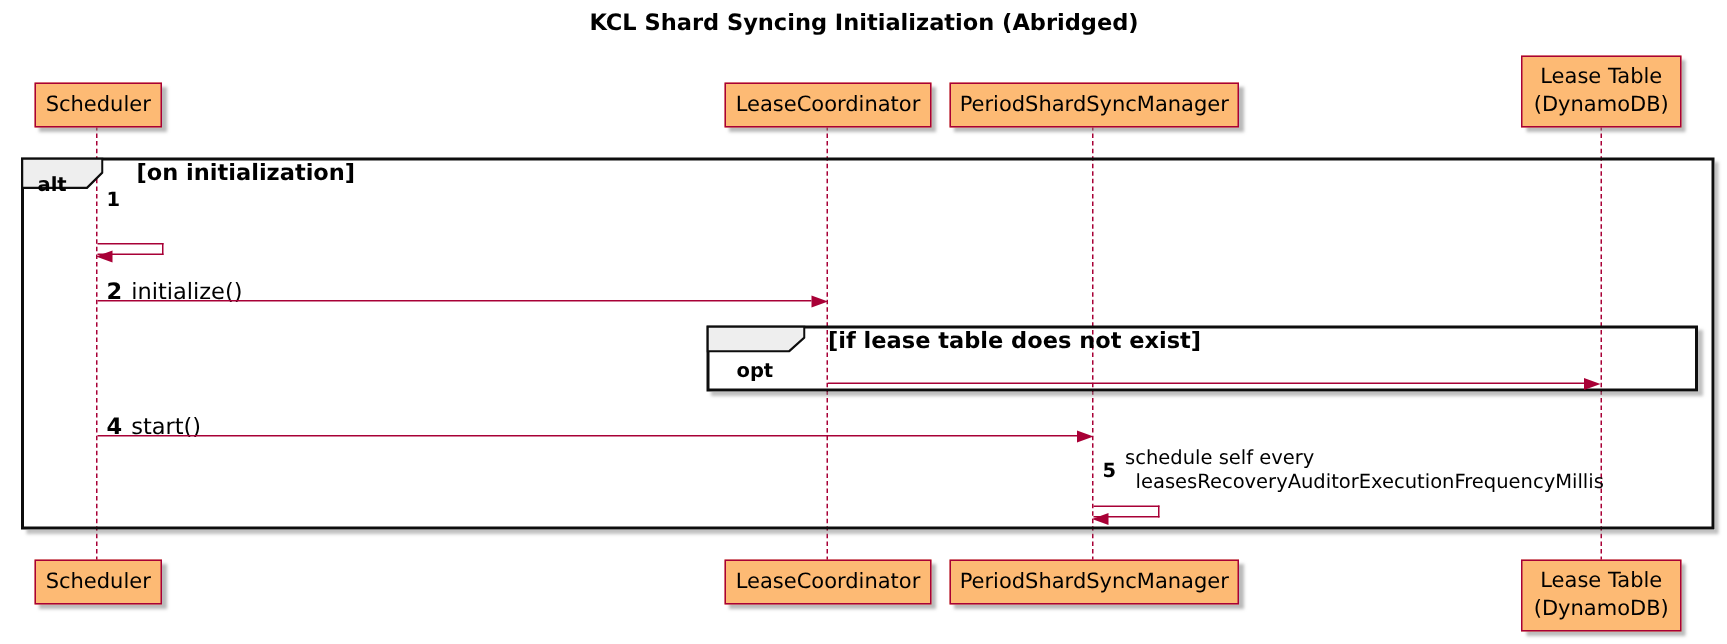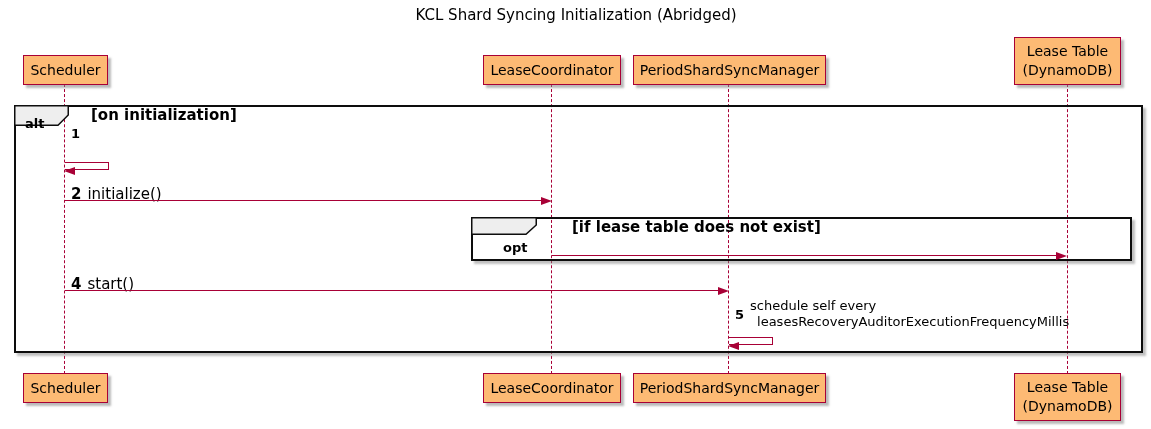--- a/index.html
+++ b/index.html
@@ -12,21 +12,21 @@
     font-family: "DejaVu Sans", "Liberation Sans", sans-serif;
     color: #000;
     overflow: hidden;
   }
   .title {
     position: absolute;
     top: 6px;
     left: 576px;
     transform: translateX(-50%);
     font-size: 15px;
-    font-weight: normal;
+    font-weight: bold;
     white-space: nowrap;
   }
   .lifeline {
     position: absolute;
     width: 0;
     top: 84px;
     height: 290px;
     border-left: 1px dashed #A80036;
   }
   .pbox {
@@ -139,23 +139,23 @@
     <span class="msg-seq">2</span><span>initialize()</span>
   </div>
   <div class="arrow-line" style="left:65px; top:200px; width:476px;"></div>
   <div class="arrow-head-right" style="left:541px; top:197px;"></div>
 
   <div class="frame" style="left:471px; top:217px; width:661px; height:44px;"></div>
   <div class="pentagon" style="left:471px; top:217px; width:66px; height:18px;">
     <svg width="66" height="18" viewBox="0 0 66 18">
       <path d="M0.75 0.75 H65.25 V8 L55 17.25 H0.75 Z" fill="#EEEEEE" stroke="#0d0d0d" stroke-width="1.5"></path>
     </svg>
-    <span class="op-label" style="padding-left:32px;margin-top:42px;">opt</span>
-  </div>
-  <div class="guard" style="left:552px; top:218px; height:18px; line-height:18px;margin-left:20px;">[if lease table does not exist]</div>
+    <span class="op-label" style="padding-left:20px;margin-top:42px;">opt</span>
+  </div>
+  <div class="guard" style="left:552px; top:218px; height:18px; line-height:18px;">[if lease table does not exist]</div>
 
   <div class="arrow-line" style="left:552px; top:255px; width:504px;"></div>
   <div class="arrow-head-right" style="left:1056px; top:252px;"></div>
 
   <div class="msg-label" style="left:71px; top:275px;">
     <span class="msg-seq">4</span><span>start()</span>
   </div>
   <div class="arrow-line" style="left:65px; top:290px; width:653px;"></div>
   <div class="arrow-head-right" style="left:718px; top:287px;"></div>
 

